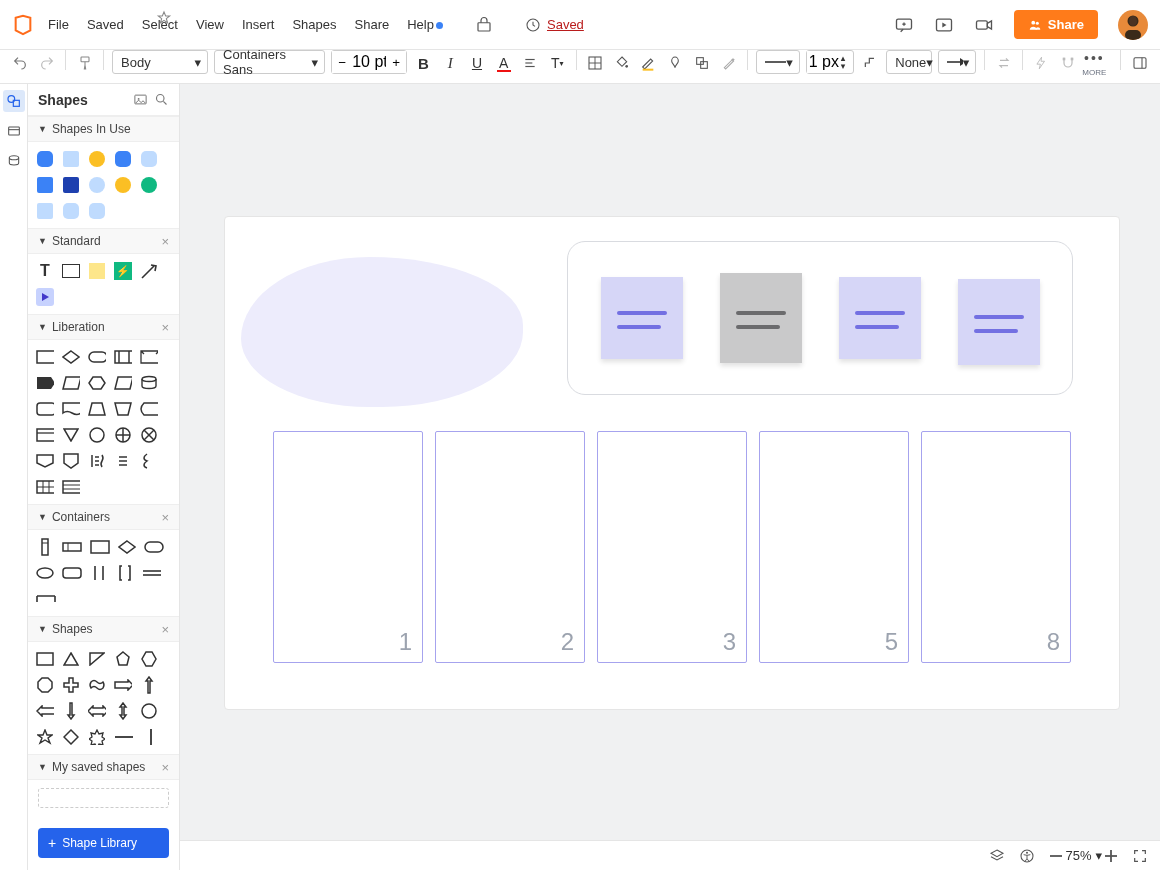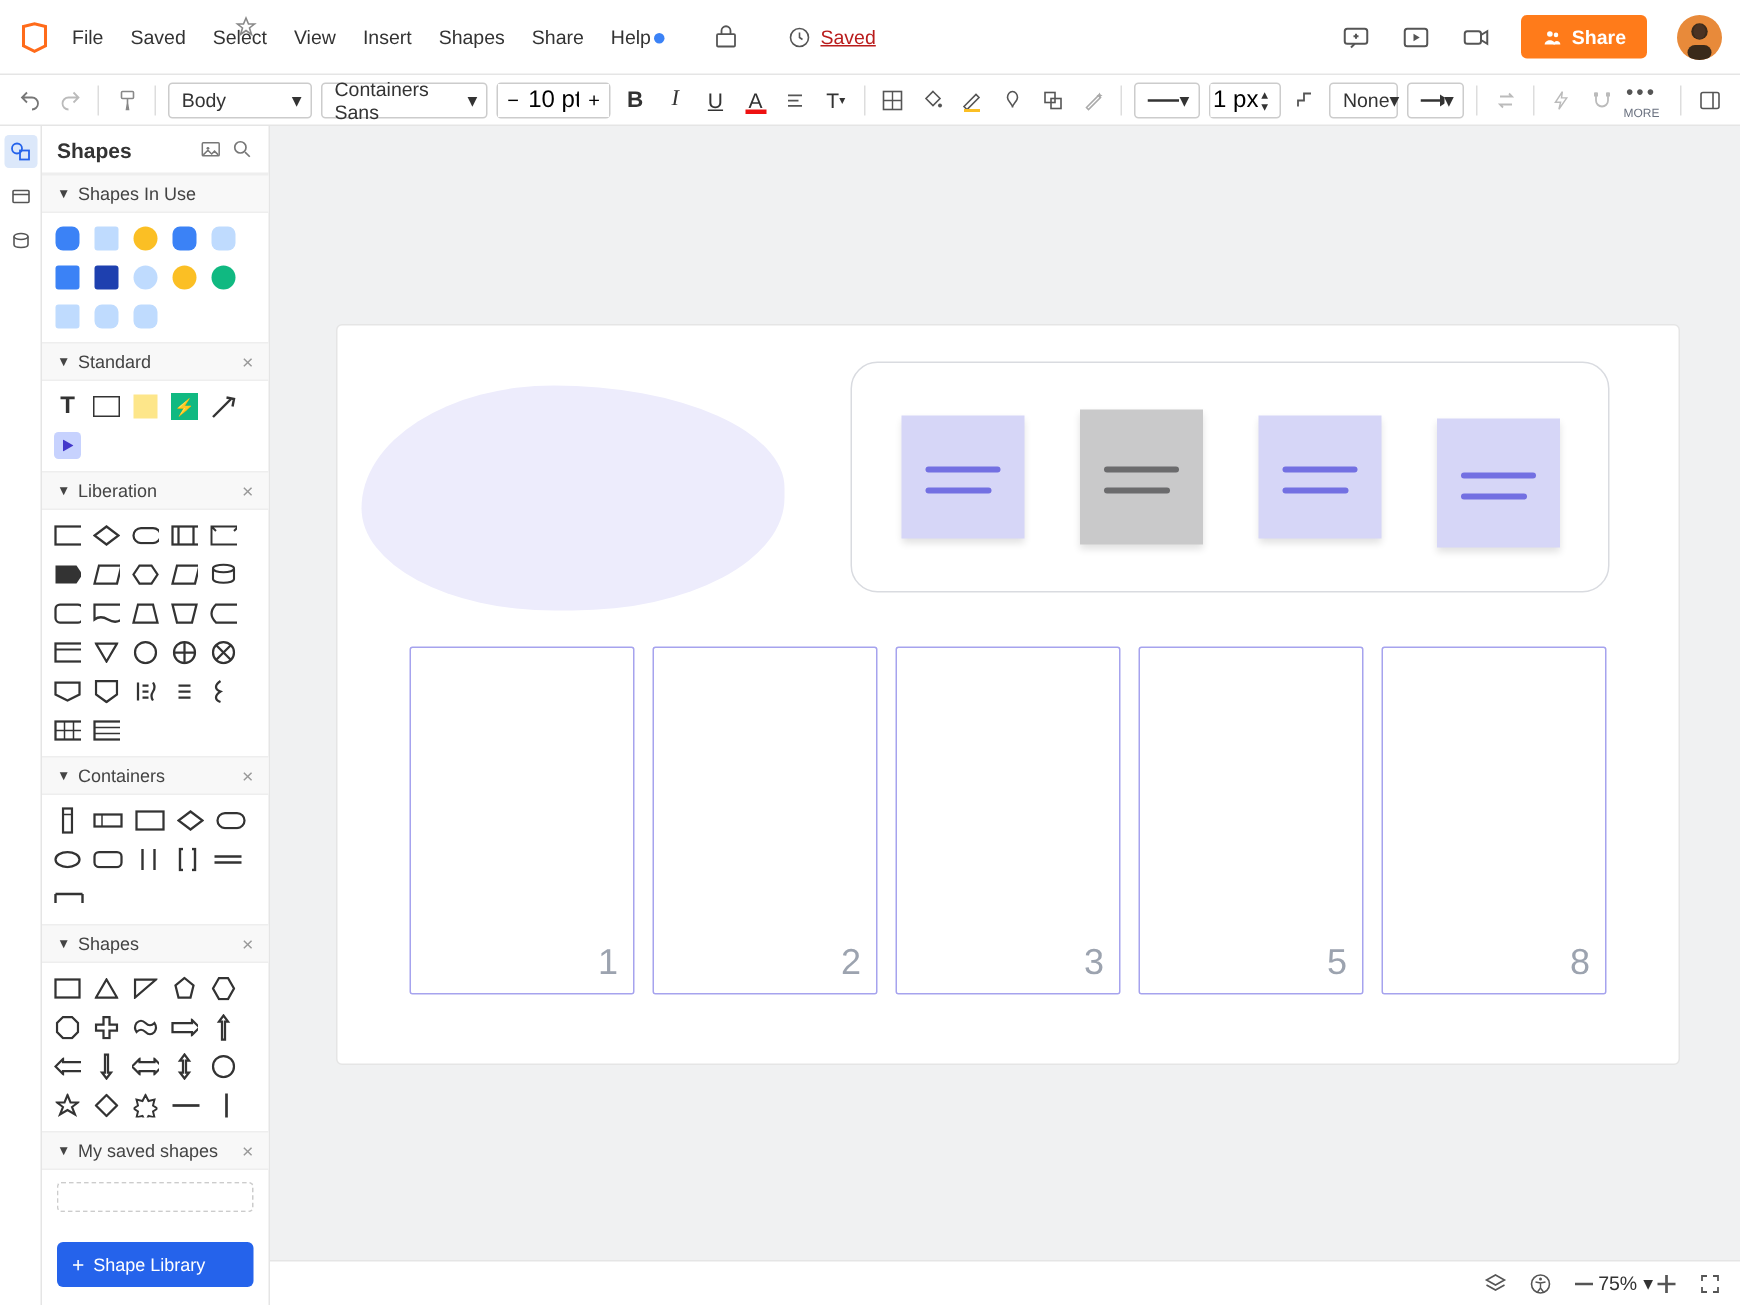--- a/index.html
+++ b/index.html
@@ -14,21 +14,21 @@
 .help-dot { width: 7px; height: 7px; background: #3b82f6; border-radius: 50%; display: inline-block; margin-left: 2px; }
 .upgrade-icon { margin-left: 14px; }
 .saved-group { display: flex; align-items: center; gap: 6px; margin-left: 14px; }
 .saved-text { text-decoration: underline; color: #b91c1c; }
 .menubar-right { margin-left: auto; display: flex; align-items: center; gap: 20px; }
 .topbar-icon { cursor: pointer; }
 .share-btn { background: #ff7b1a; color: #fff; border: none; border-radius: 4px; padding: 7px 14px; display: flex; align-items: center; gap: 6px; font-weight: 600; cursor: pointer; font-size: 13px; }
 .avatar { width: 30px; height: 30px; border-radius: 50%; overflow: hidden; flex-shrink: 0; }
 
 
-.toolbar { height: 34px; border-bottom: 1px solid #e5e5e5; display: flex; align-items: center; padding: 0 8px; gap: 2px; }
+.toolbar { height: 34px; border-bottom: 1px solid #e5e5e5; display: flex; padding: 0 8px; gap: 2px; }
 .tool-btn { width: 26px; height: 26px; display: flex; align-items: center; justify-content: center; cursor: pointer; border-radius: 3px; }
 .divider { width: 1px; height: 20px; background: #ddd; margin: 0 4px; }
 .select-box { border: 1px solid #ccc; border-radius: 3px; height: 24px; display: flex; align-items: center; padding: 0 6px 0 8px; cursor: pointer; position: relative; background: #fff; margin: 0 2px; }
 .select-box .caret { margin-left: auto; }
 .select-body { width: 100px; }
 .select-font { width: 116px; }
 .select-line { width: 44px; }
 .select-none { width: 46px; }
 .select-arrow { width: 38px; }
 .stepper { display: flex; align-items: center; border: 1px solid #ccc; border-radius: 3px; height: 24px; margin: 0 2px; }

